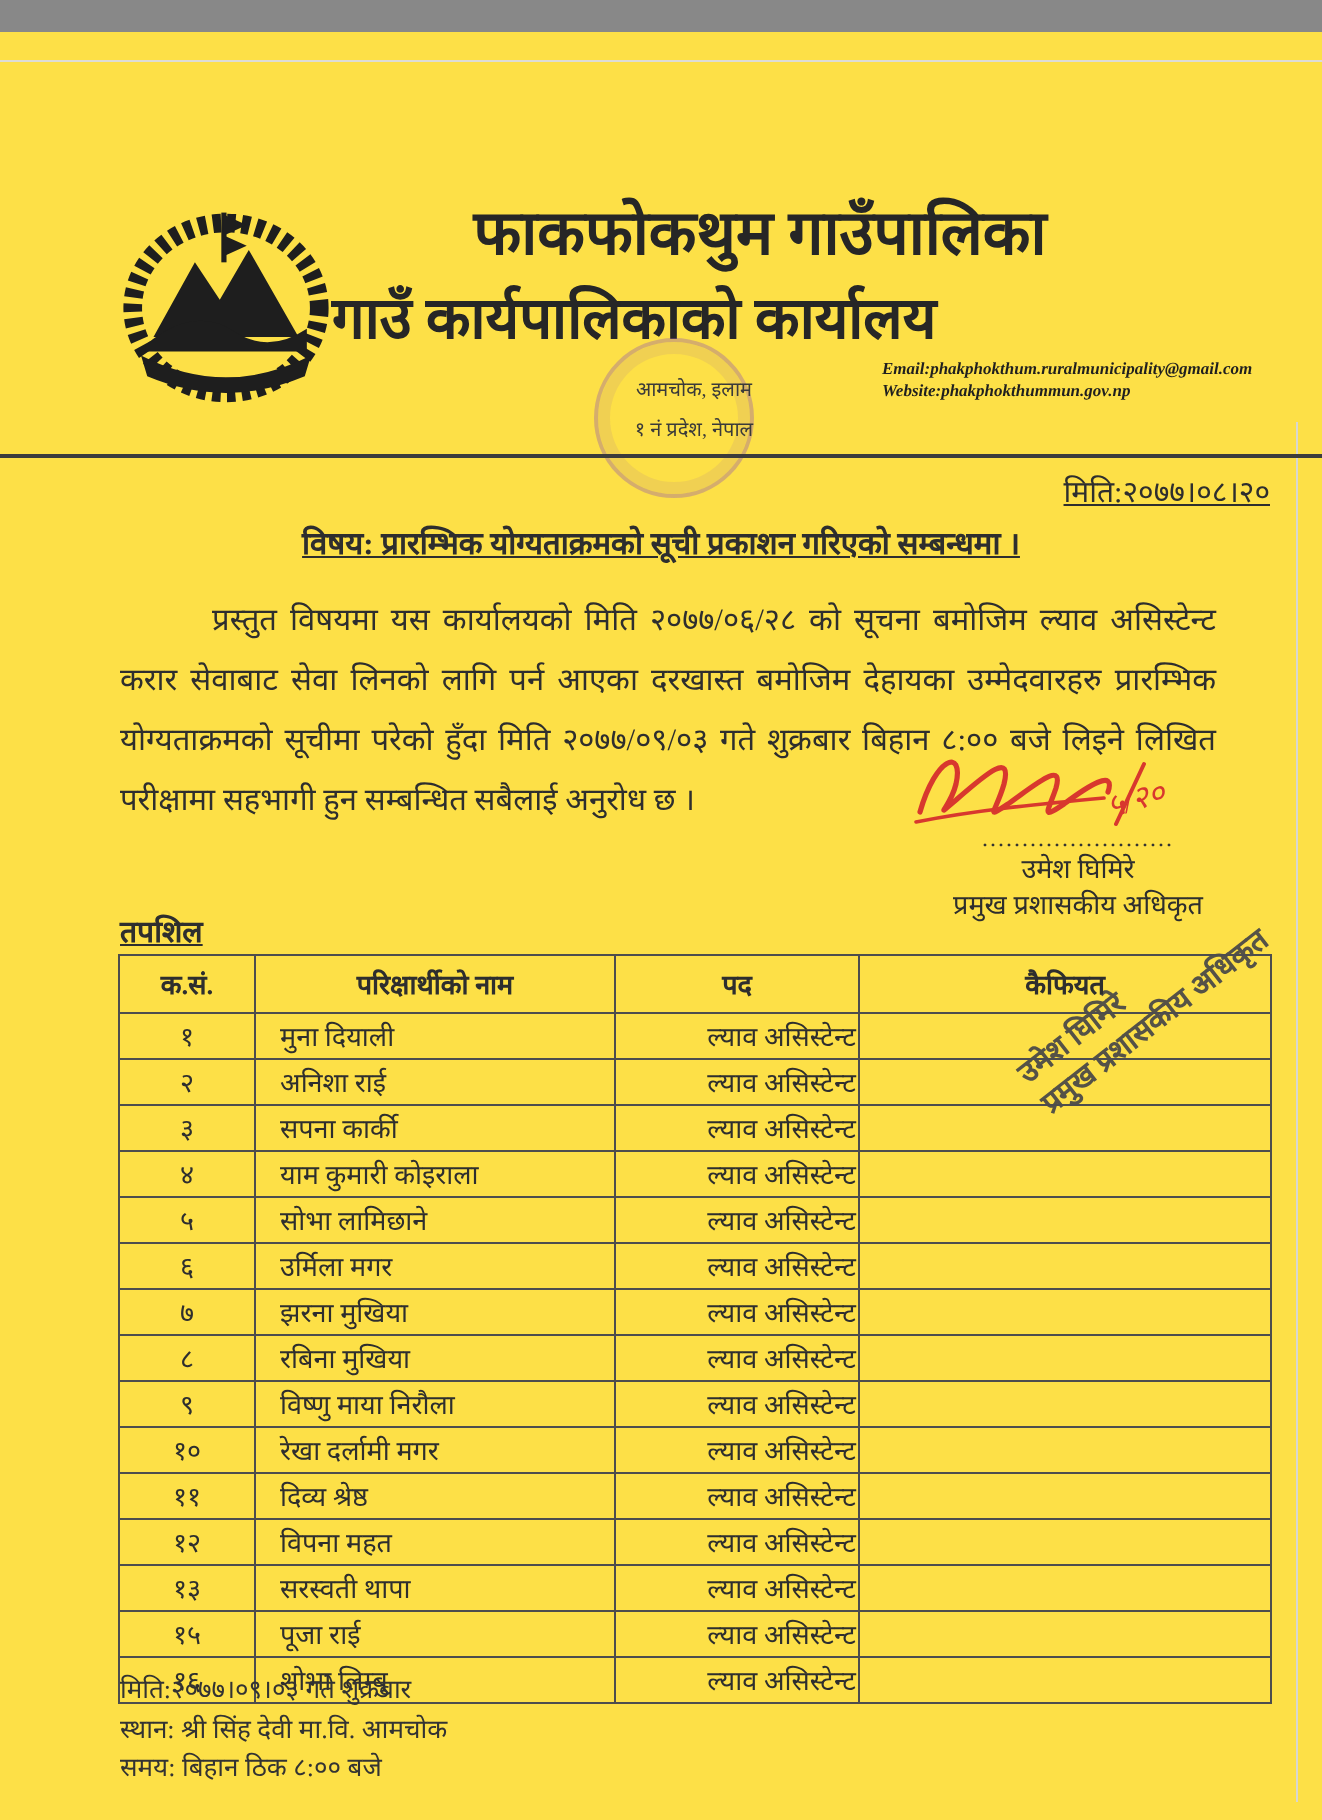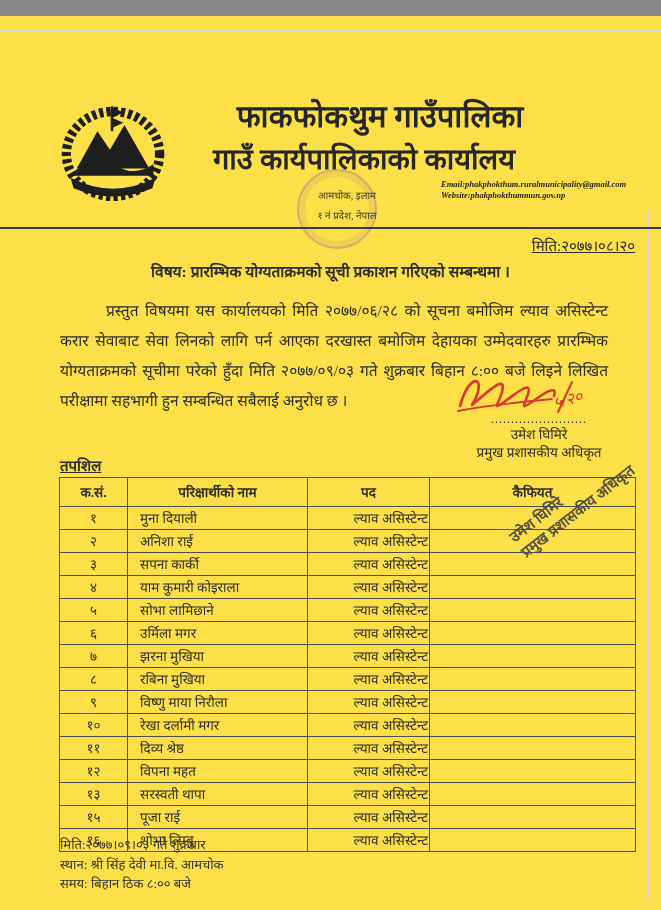--- a/index.html
+++ b/index.html
@@ -9,36 +9,36 @@
     font-family:"Liberation Serif","DejaVu Sans",sans-serif;
     color:#2e2e2e;
   }
   .scan-top    { position:absolute; top:14px; left:0; width:661px; height:1px; background:#dddcd6; }
   .scan-right  { position:absolute; top:195px; left:648px; width:1px; height:690px; background:#d8d7d1; }
 
   
   .logo       { position:absolute; left:56px; top:84px; width:114px; height:110px; }
   .title1     { position:absolute; left:170px; top:78px; width:420px; text-align:center;
                 font-size:31px; font-weight:bold; color:#262626; }
-  .title2     { position:absolute; left:154px; top:122px; width:420px; text-align:center;
+  .title2     { position:absolute; left:166px; top:122px; width:420px; text-align:left;
                 font-size:29px; font-weight:bold; color:#262626; }
   .addr       { position:absolute; left:262px; top:170px; width:170px; text-align:center;
                 font-size:10px; line-height:20px; color:#3a3a3a; }
   .stamp-round{ position:absolute; left:297px; top:153px; width:76px; height:76px;
                 border-radius:50%; border:2px solid rgba(152,98,166,.40);
                 box-shadow: inset 0 0 0 6px rgba(152,98,166,.12); }
   .contact    { position:absolute; left:441px; top:163px; width:215px;
                 font-style:italic; font-size:8.5px; line-height:11px; color:#1f1f1f;
                 font-family:"Liberation Serif","DejaVu Serif",serif; font-weight:bold; }
   .header-rule{ position:absolute; left:0; top:211px; width:661px; height:2px; background:#3c3c3c; }
 
   .date-top   { position:absolute; right:26px; top:219px; font-size:15px;
                 text-decoration:underline; color:#2e2e2e; }
   .subject    { position:absolute; left:0; top:244px; width:661px; text-align:center;
-                font-size:15.5px; font-weight:bold; }
+                font-size:15.5px; font-weight:bold; text-decoration:underline; }
 
   .body-par   { position:absolute; left:60px; top:280px; width:548px;
                 font-size:15.5px; line-height:30px; text-align:justify; text-indent:46px; }
 
   
   .sig-svg    { position:absolute; left:448px; top:350px; width:172px; height:58px; }
   .sig-note   { position:absolute; left:553px; top:372px; transform:rotate(-16deg);
                 color:#d8382e; font-size:16px; font-style:italic; }
   .sig-dots   { position:absolute; left:466px; top:396px; width:146px; text-align:center;
                 font-size:12px; letter-spacing:1px; color:#333; }

